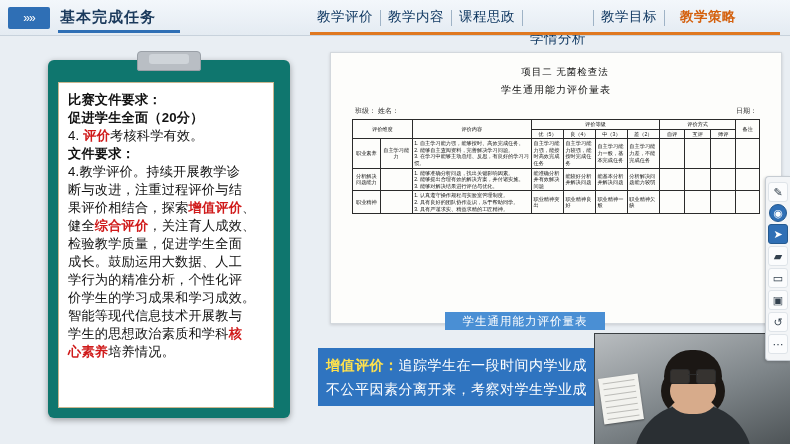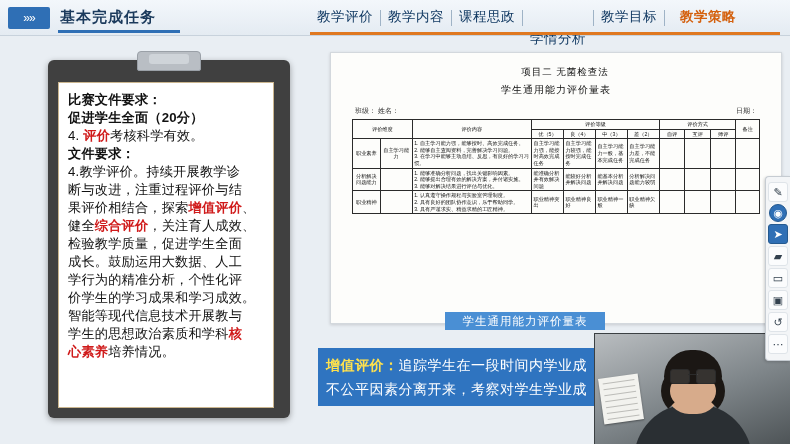--- a/index.html
+++ b/index.html
@@ -96,21 +96,21 @@
     left: 310px; top: 32px;
     width: 470px; height: 3px;
     background: #e07820;
   }
 
   
   .clipboard {
     position: absolute;
     left: 48px; top: 60px;
     width: 242px; height: 358px;
-    background: #404040;
+    background: #0f766e;
     border-radius: 6px;
     box-shadow: 0 2px 6px rgba(0,0,0,0.35);
   }
   .clip-top {
     position: absolute;
     left: 50%; top: -9px;
     transform: translateX(-50%);
     width: 62px; height: 18px;
     background: #b9bec4;
     border-radius: 4px 4px 2px 2px;

